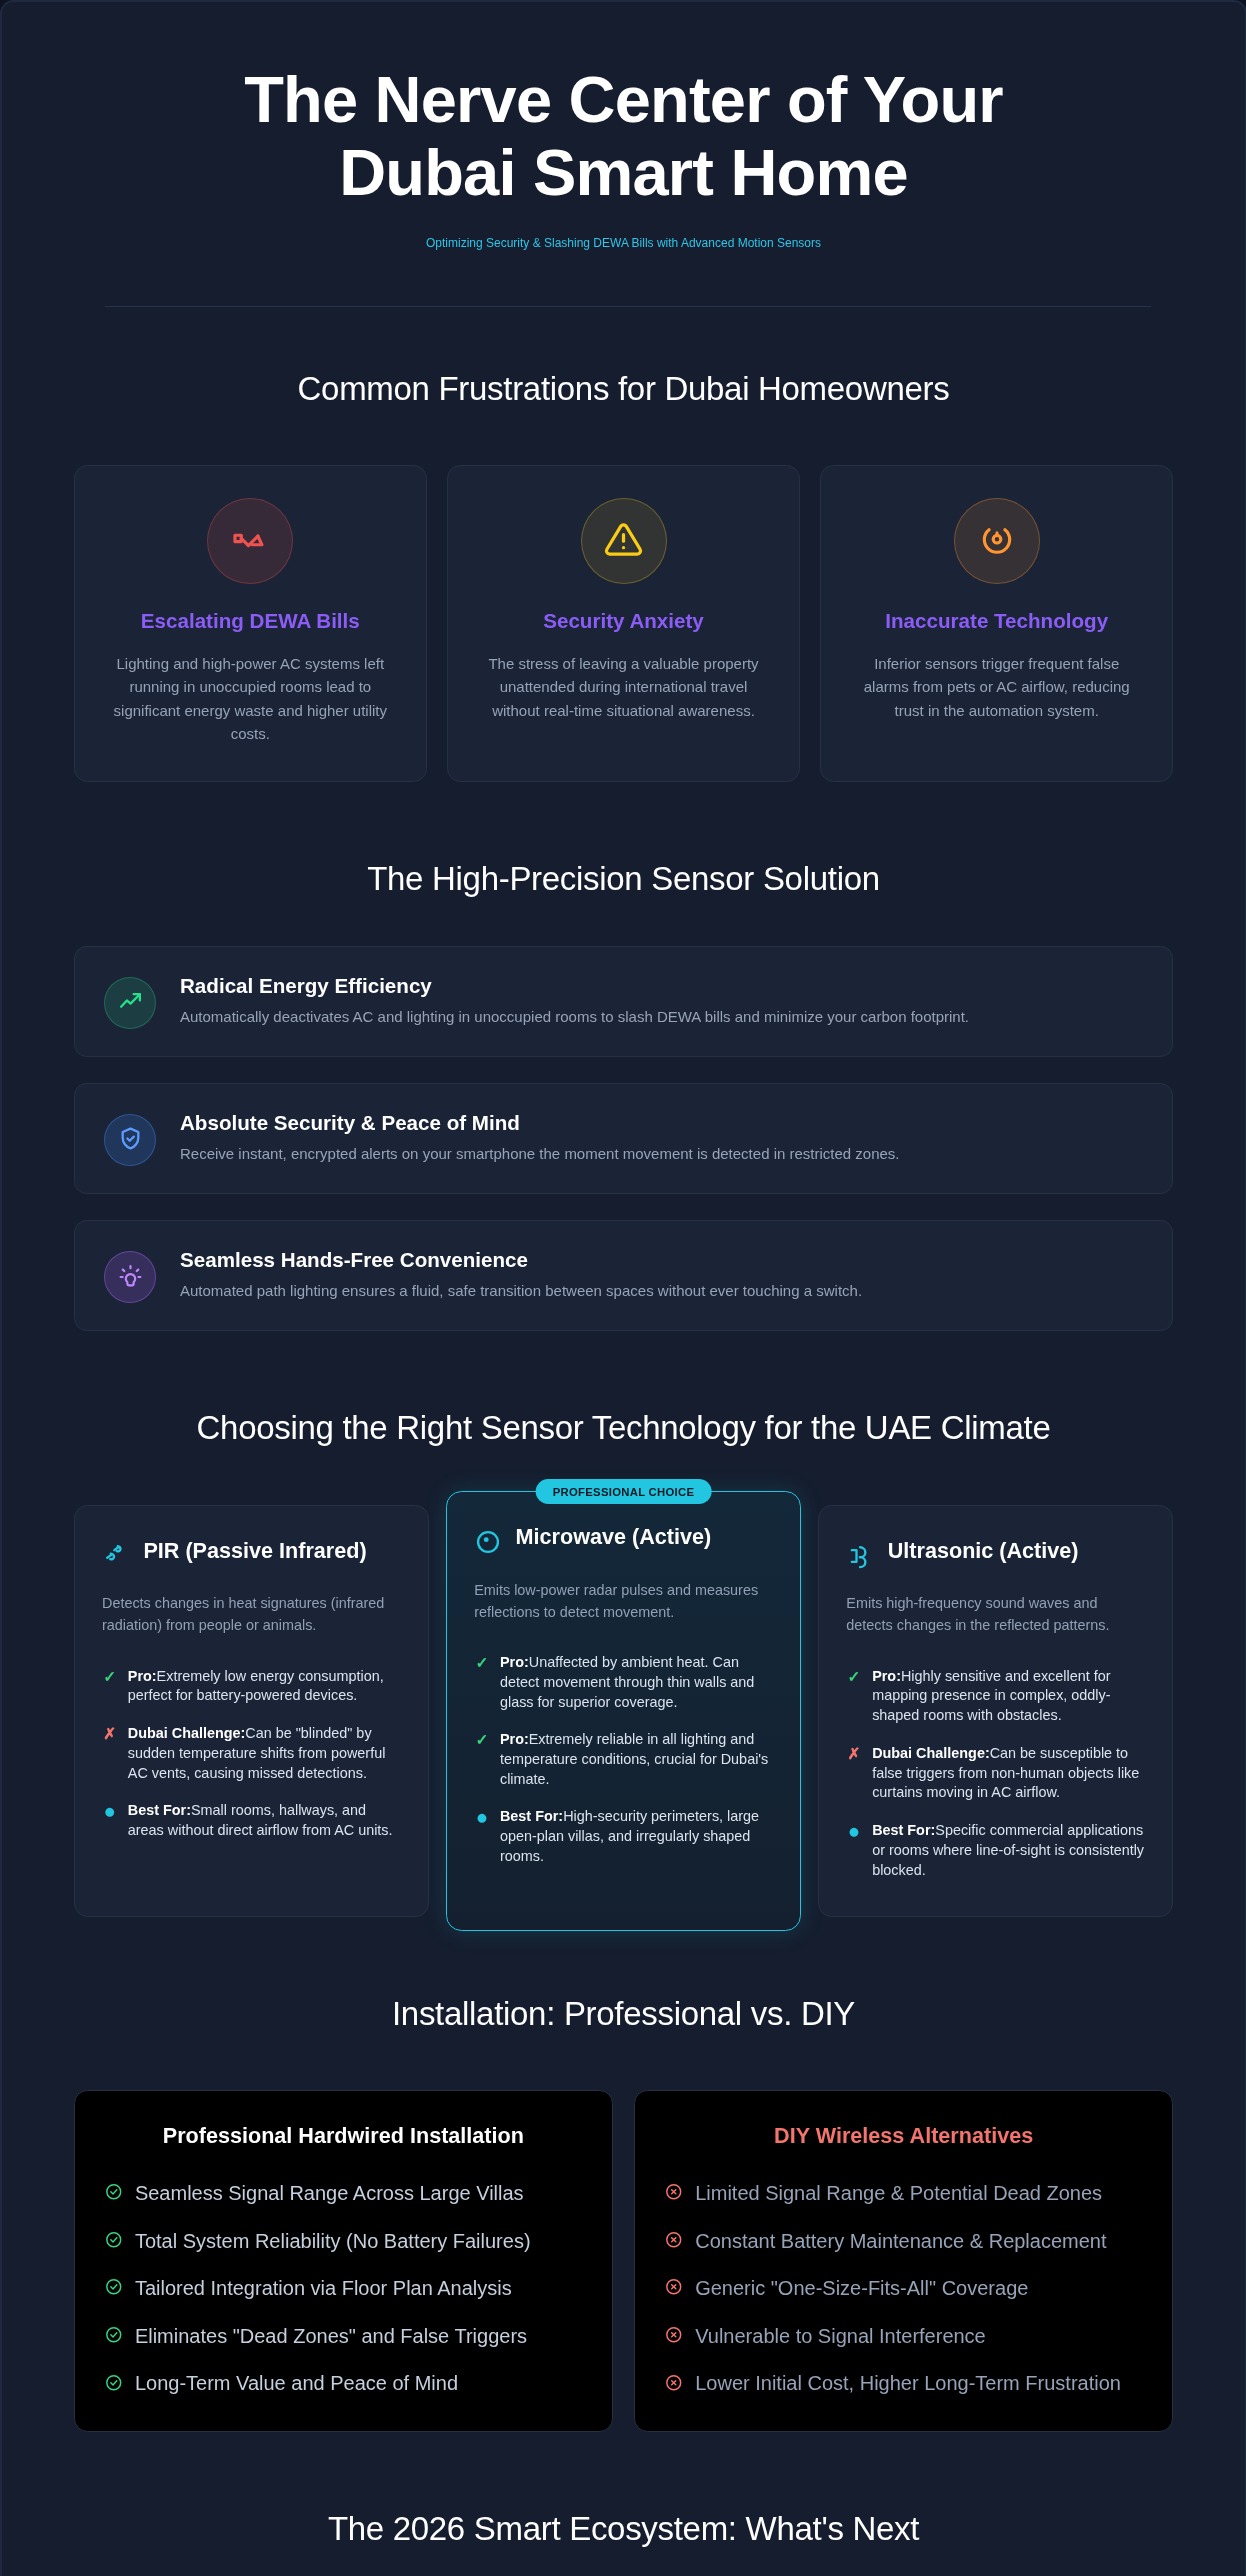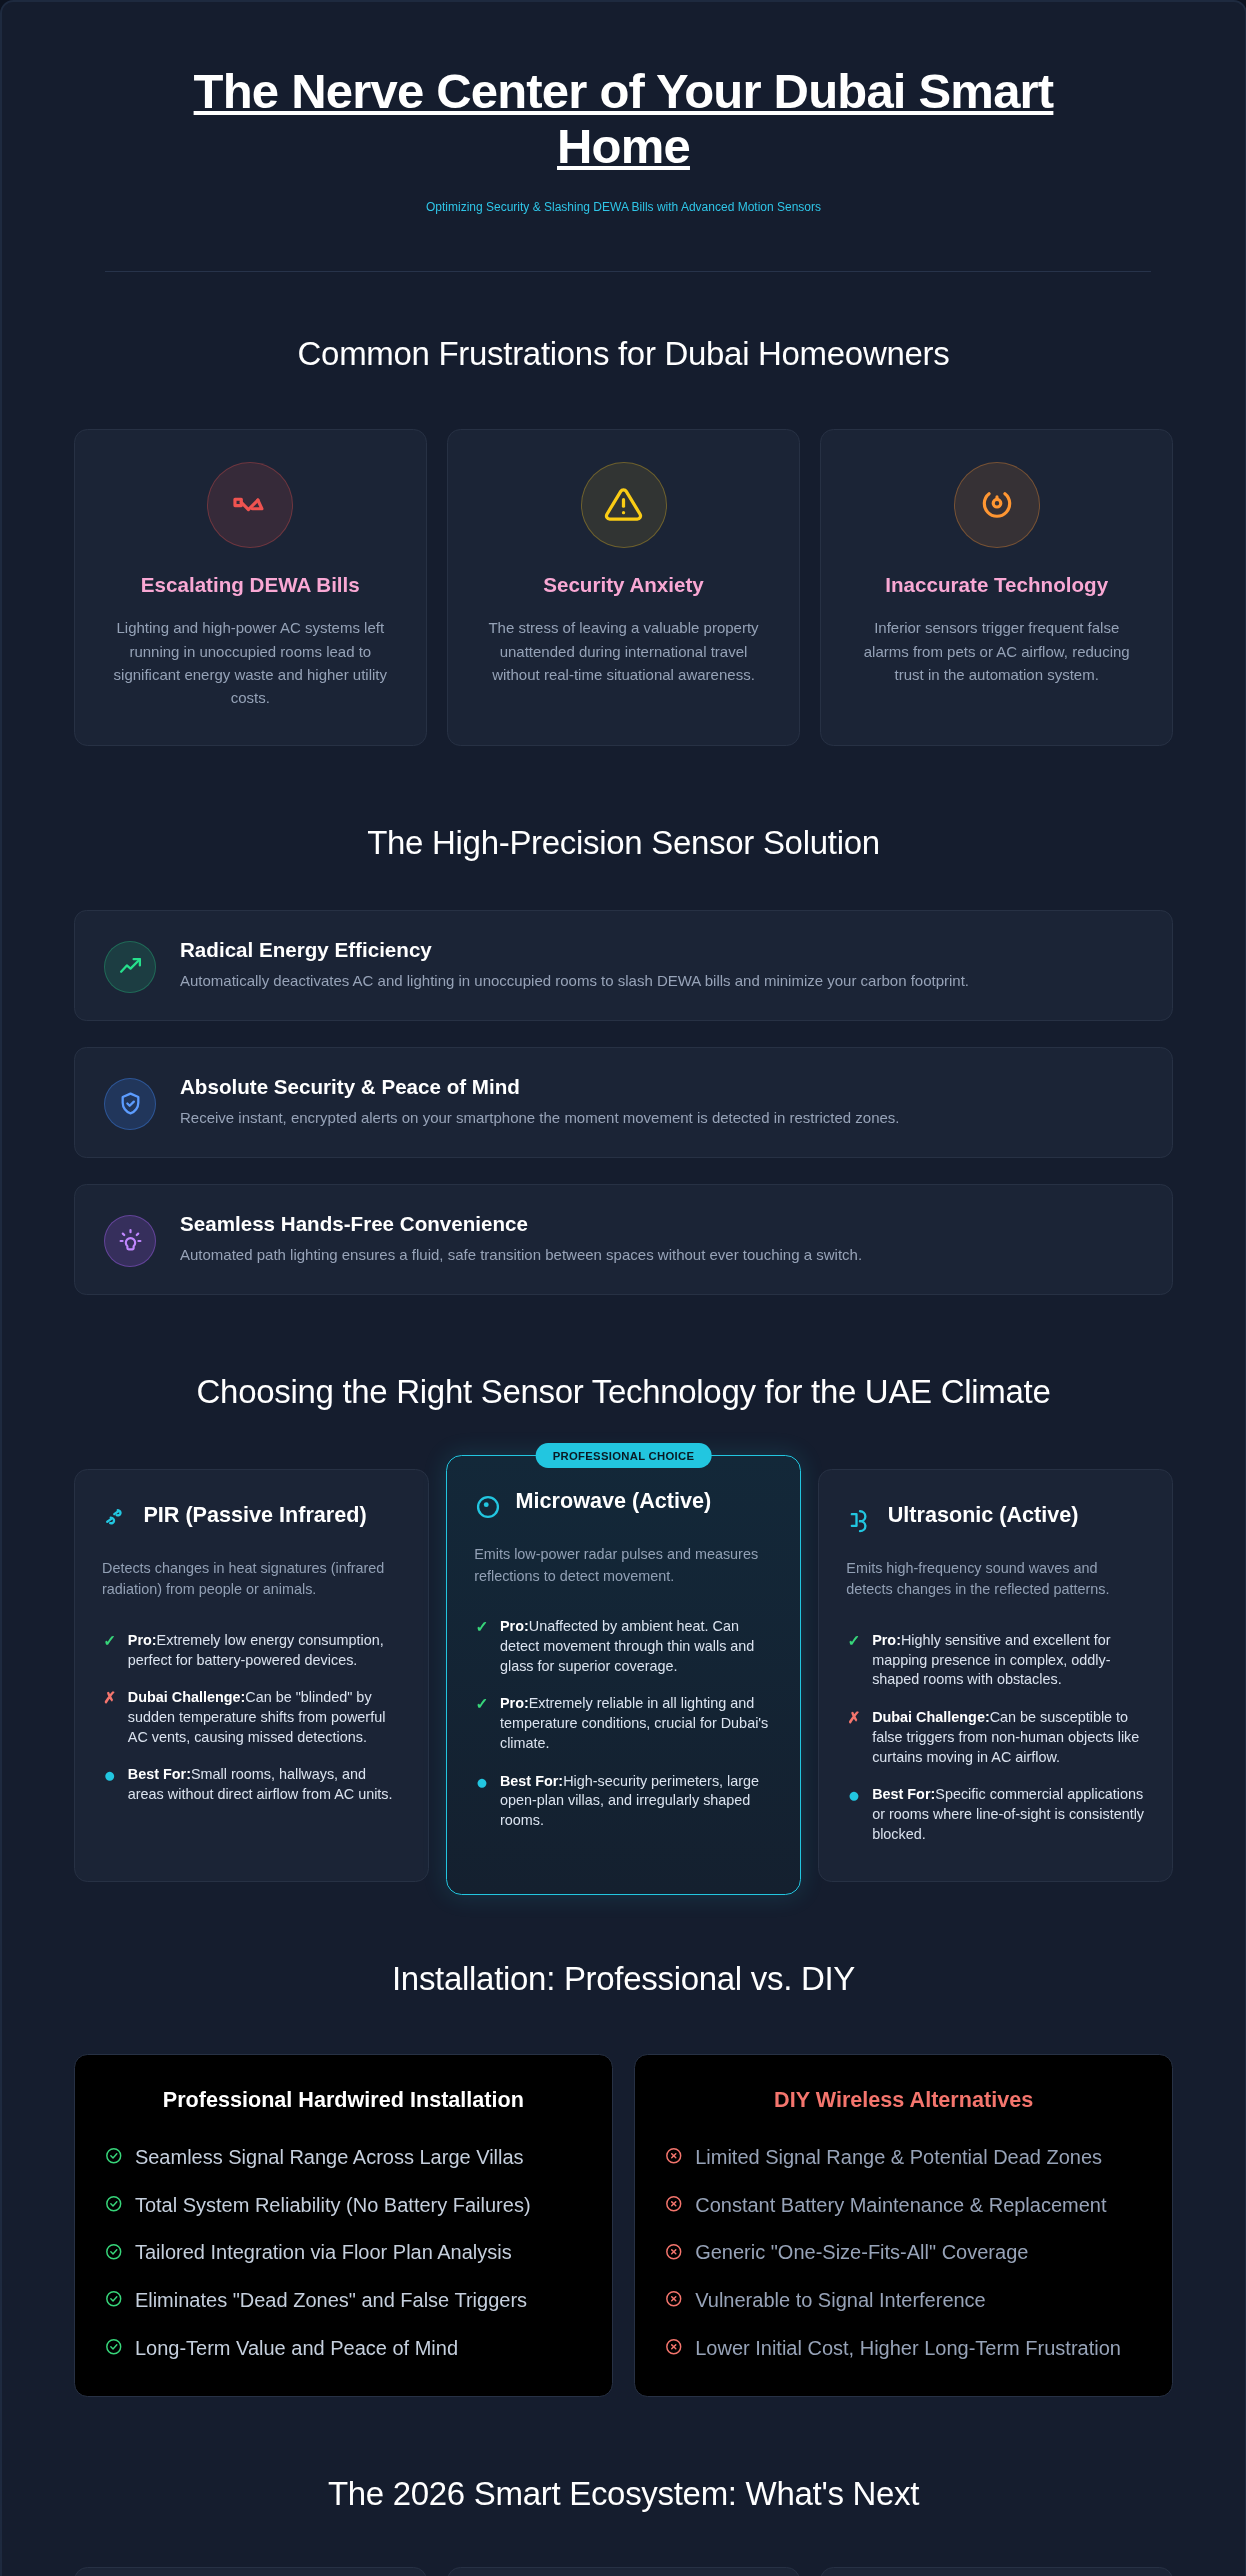--- a/index.html
+++ b/index.html
@@ -19,28 +19,27 @@
     position: relative;
     overflow: hidden;
   }
 
   
   .hero {
     padding: 62px 103px 0 103px;
     text-align: center;
   }
   .hero-title {
-    font-size: 49px;
+    font-size: 65px;
     line-height: 1.12;
     font-weight: 700;
     color: #ffffff;
     letter-spacing: -0.8px;
     max-width: 907px;
     margin: 0 auto;
-    text-decoration: underline;
   }
   .hero-sub {
     margin-top: 25px;
     font-size: 12px;
     font-weight: 400;
     color: #2fc6e8;
     line-height: 1.4;
   }
   .hero-rule {
     margin: 55px auto 0 auto;
@@ -81,21 +80,21 @@
   .f-icon-wrap {
     width: 86px; height: 86px;
     border-radius: 50%;
     display: flex; align-items: center; justify-content: center;
     margin-bottom: 25px;
   }
   .f-icon-wrap.red    { background: rgba(239, 83, 80, .13); border: 1px solid rgba(239,83,80,.30); }
   .f-icon-wrap.yellow { background: rgba(250, 200, 30, .10); border: 1px solid rgba(250,200,30,.30); }
   .f-icon-wrap.orange { background: rgba(255, 150, 50, .12); border: 1px solid rgba(255,150,50,.32); }
   .f-title {
-    font-size: 20.6px; font-weight: 700; color: #f9a8d4; margin-bottom: 18.5px;
+    font-size: 20.6px; font-weight: 700; color: #8b5cf6; margin-bottom: 18.5px;
     line-height: 1.2;
   }
   .f-desc {
     font-size: 15px; line-height: 1.55; color: #95a2b7; font-weight: 400;
   }
 
   
   .solution-list { margin-top: 47px; display: flex; flex-direction: column; gap: 26px; }
   .srow {
     background: #1b2436;

